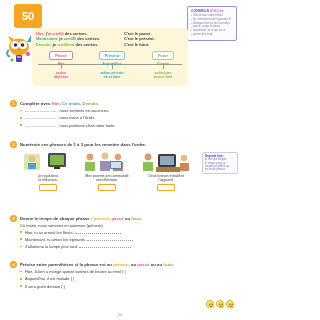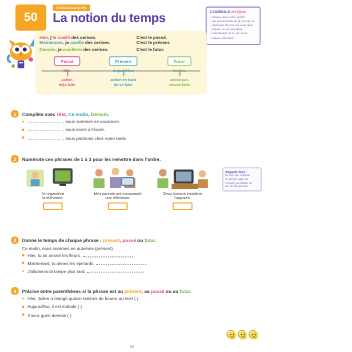--- a/index.html
+++ b/index.html
@@ -115,24 +115,20 @@
   
   .smileys { position:absolute; right:6px; bottom:12px; display:flex; gap:2px; }
   .smiley { width:8px; height:8px; border-radius:50%; border:0.6px solid #c9a227; }
   .page-no { position:absolute; bottom:3px; left:0; width:240px; text-align:center; font-size:3.6px; color:#8a8a8a;}
 </style>
 </head>
 <body>
 
 <div class="hdr">
   <div class="num-badge">50</div>
-  <div class="hdr-txt">
-    <div class="kicker">CONJUGAISON</div>
-    <div class="title">La notion du temps</div>
-  </div>
 </div>
 
 <div class="conseils">
   <div class="conseils-hd">
     <span>CONSEILS</span>
     <span class="dpar">d'el@ve</span>
   </div>
   <ul>
     <li>Classe avec notre enfant</li>
     <li>les événements de la journée et</li>

